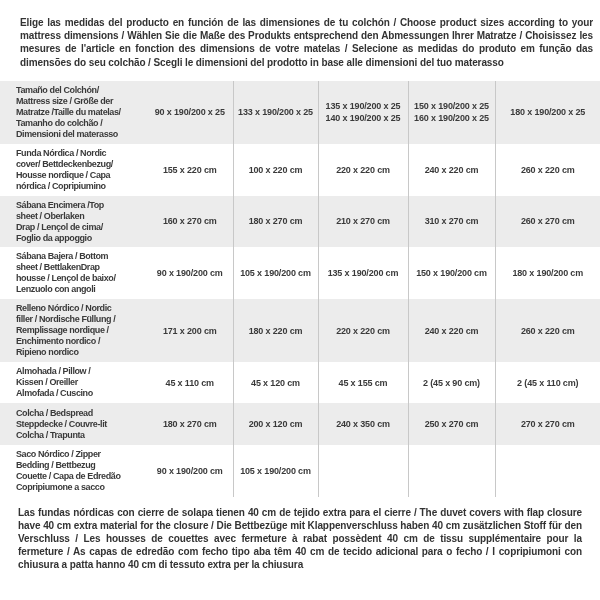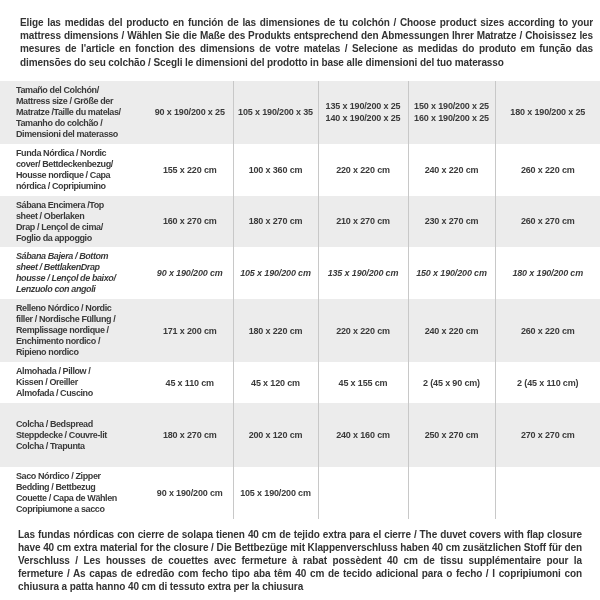--- a/index.html
+++ b/index.html
@@ -56,24 +56,24 @@
     font-size:9px;
     line-height:1.35;
     letter-spacing:-0.15px;
   }
   td.size-cell + td.size-cell{
     border-left:1px solid var(--divider);
   }
   tr:nth-child(1){height:62px;margin-left:48px;}
   tr:nth-child(2){height:52px;}
   tr:nth-child(3){height:51px;}
-  tr:nth-child(4){height:49px;font-style:italic;}
+  tr:nth-child(4){height:49px;}
   tr:nth-child(5){height:62px;margin-top:20px;}
   tr:nth-child(6){height:36px;}
-  tr:nth-child(7){height:64px;padding-left:48px;}
+  tr:nth-child(7){height:42px;padding-left:48px;}
   tr:nth-child(8){height:50px;}
   .footnote{
     margin:9px 18px 0 18px;
     font-size:10px;
     font-weight:bold;
     line-height:1.3;
     text-align:justify;
     letter-spacing:-0.1px;
     color:#333333;
   }
@@ -95,49 +95,49 @@
         <col class="c-6">
     </colgroup>
     <tbody>
   <tr class="stripe">
     <td class="label-cell">Tamaño del Colchón/
 Mattress size / Größe der
 Matratze /Taille du matelas/
 Tamanho do colchão /
 Dimensioni del materasso</td>
     <td class="size-cell">90 x 190/200 x 25</td>
-    <td class="size-cell">105 x 190/200 x 35</td>
+    <td class="size-cell">133 x 190/200 x 25</td>
     <td class="size-cell">135 x 190/200 x 25
 140 x 190/200 x 25</td>
     <td class="size-cell">150 x 190/200 x 25
 160 x 190/200 x 25</td>
     <td class="size-cell">180 x 190/200 x 25</td>
   </tr>
 
   <tr>
     <td class="label-cell">Funda Nórdica /  Nordic
 cover/ Bettdeckenbezug/
 Housse nordique  / Capa
 nórdica / Copripiumino</td>
     <td class="size-cell">155 x 220 cm</td>
-    <td class="size-cell">100 x 360 cm</td>
+    <td class="size-cell">100 x 220 cm</td>
     <td class="size-cell">220 x 220 cm</td>
     <td class="size-cell">240 x 220 cm</td>
     <td class="size-cell">260 x 220 cm</td>
   </tr>
 
   <tr class="stripe">
     <td class="label-cell">Sábana Encimera /Top
 sheet / Oberlaken
 Drap / Lençol de cima/
 Foglio da appoggio</td>
     <td class="size-cell">160 x 270 cm</td>
     <td class="size-cell">180 x 270 cm</td>
     <td class="size-cell">210 x 270 cm</td>
-    <td class="size-cell">230 x 270 cm</td>
+    <td class="size-cell">310 x 270 cm</td>
     <td class="size-cell">260 x 270 cm</td>
   </tr>
 
   <tr>
     <td class="label-cell">Sábana Bajera / Bottom
 sheet / BettlakenDrap
 housse / Lençol de baixo/
 Lenzuolo con angoli</td>
     <td class="size-cell">90 x 190/200 cm</td>
     <td class="size-cell">105 x 190/200 cm</td>
@@ -169,29 +169,29 @@
     <td class="size-cell">2 (45 x 90 cm)</td>
     <td class="size-cell">2 (45 x 110 cm)</td>
   </tr>
 
   <tr class="stripe">
     <td class="label-cell">Colcha / Bedspread
 Steppdecke / Couvre-lit
 Colcha / Trapunta</td>
     <td class="size-cell">180 x 270 cm</td>
     <td class="size-cell">200 x 120 cm</td>
-    <td class="size-cell">240 x 160 cm</td>
+    <td class="size-cell">240 x 350 cm</td>
     <td class="size-cell">250 x 270 cm</td>
     <td class="size-cell">270 x 270 cm</td>
   </tr>
 
   <tr>
     <td class="label-cell">Saco Nórdico / Zipper
 Bedding / Bettbezug
-Couette  / Capa de Wählen
+Couette  / Capa de Edredão
 Copripiumone a sacco</td>
     <td class="size-cell">90 x 190/200 cm</td>
     <td class="size-cell">105 x 190/200 cm</td>
     <td class="size-cell"></td>
     <td class="size-cell"></td>
     <td class="size-cell"></td>
   </tr>
 </tbody>
   </table>
 

